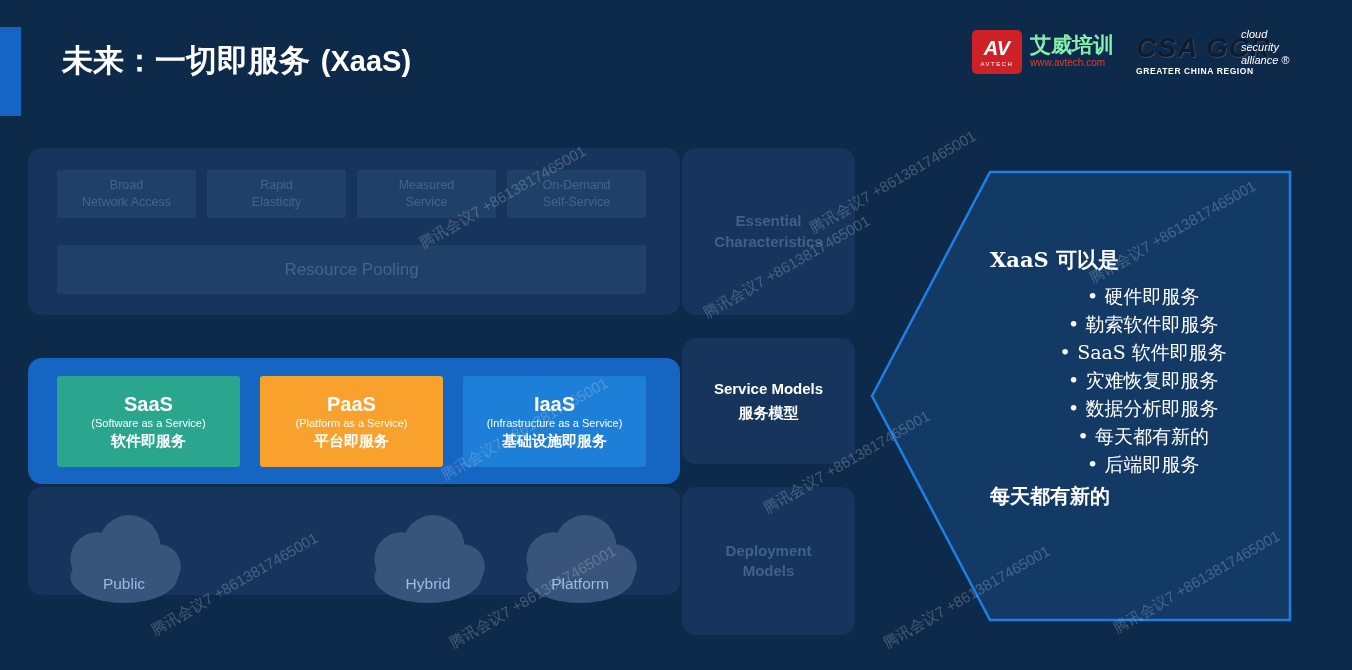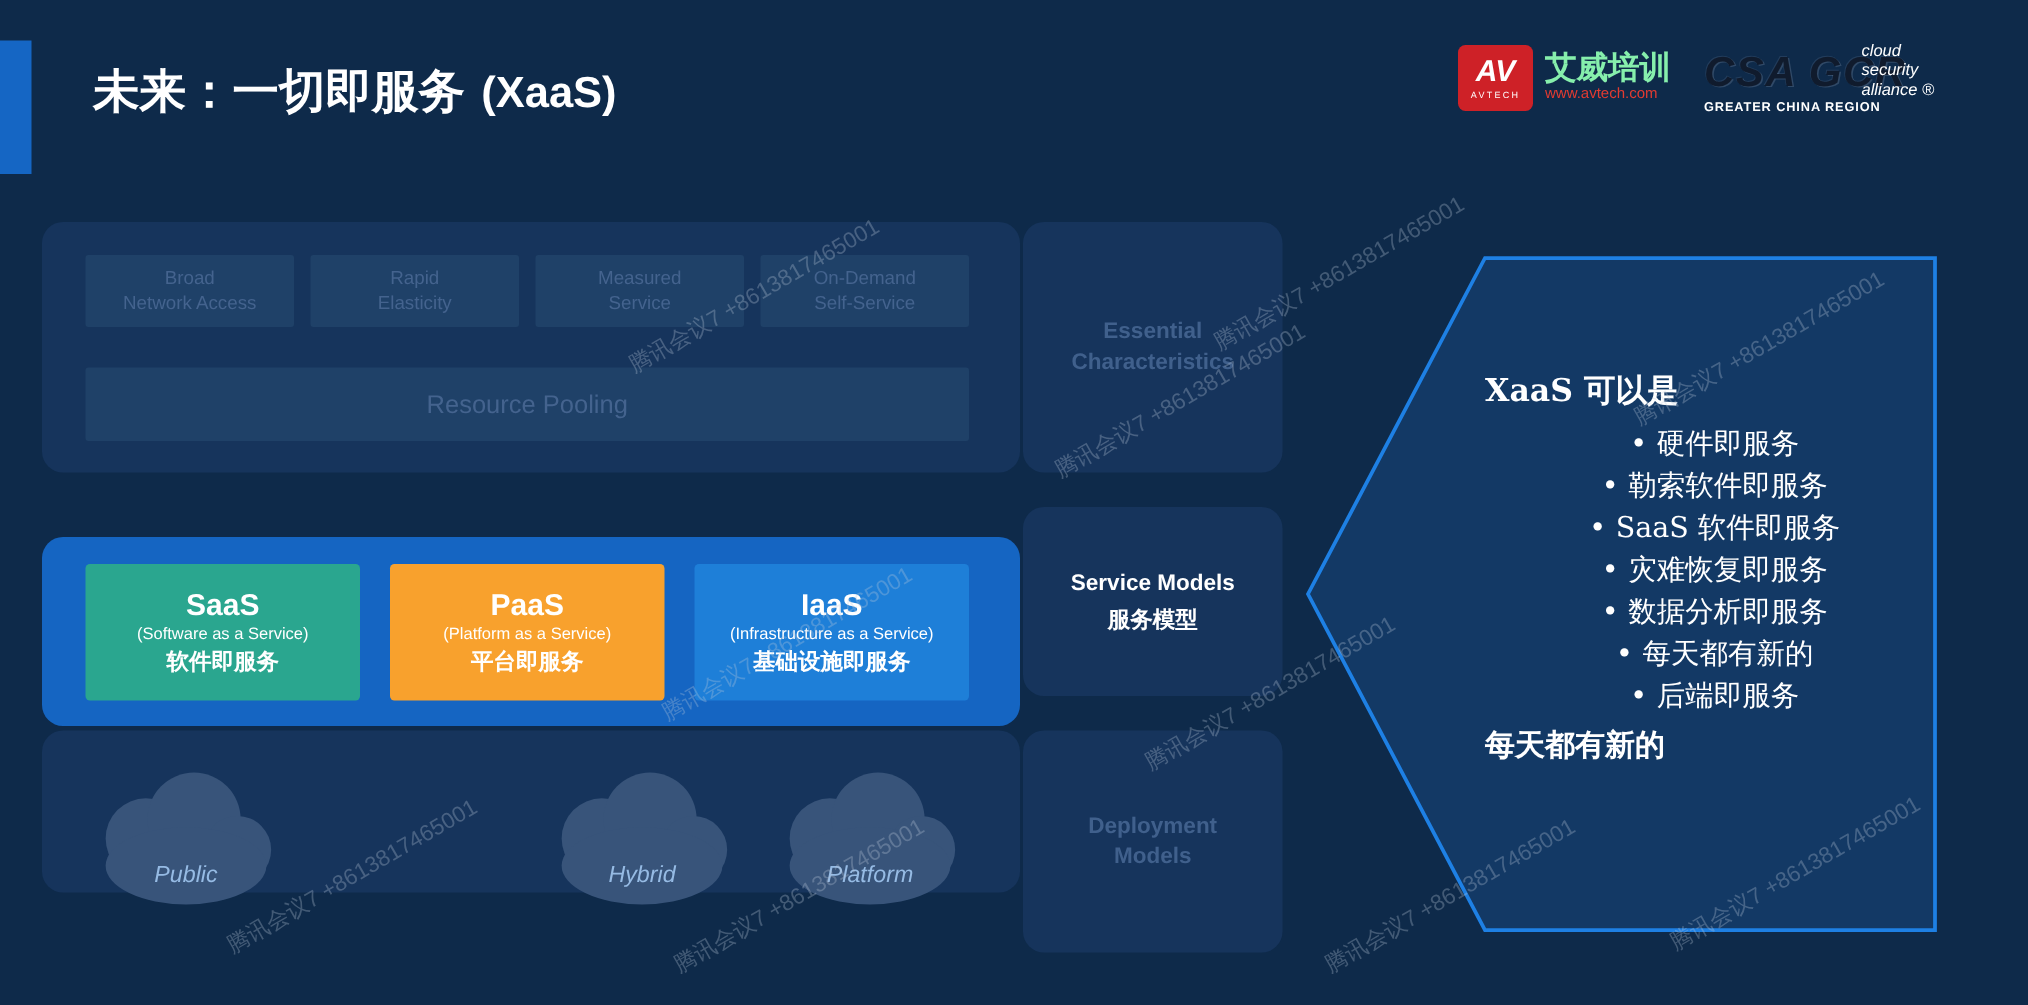--- a/index.html
+++ b/index.html
@@ -27,21 +27,21 @@
           text-shadow:1px 1px 0 rgba(185,200,220,0.20),-0.5px -0.5px 0 rgba(185,200,220,0.12);}
   .csa-tags{position:absolute;left:1241px;top:28px;color:#ffffff;font-style:italic;font-size:11px;line-height:13px;}
   .csa-region{position:absolute;left:1136px;top:66px;color:#ffffff;font-size:8.5px;font-weight:bold;letter-spacing:0.6px;}
 
   
   .panel{position:absolute;background:#16345c;border-radius:14px;}
   #panel-essential{left:28px;top:148px;width:652px;height:167px;}
   #label-essential{left:682px;top:148px;width:173px;height:167px;}
   #panel-service{left:28px;top:338px;width:652px;height:126px;background:#1565c2;margin-top:20px;}
   #label-service{left:682px;top:338px;width:173px;height:126px;}
-  #panel-deploy{left:28px;top:487px;width:652px;height:108px;font-style:italic;}
+  #panel-deploy{left:28px;top:487px;width:652px;height:108px;}
   #label-deploy{left:682px;top:487px;width:173px;height:148px;}
 
   .char-box{position:absolute;top:22px;width:139px;height:48px;background:#1f4168;border-radius:2px;
             color:#44638e;font-size:12.5px;display:flex;flex-direction:column;align-items:center;
             justify-content:center;text-align:center;line-height:1.35;}
   .char-box.p1{left:29px}.char-box.p2{left:179px}.char-box.p3{left:329px}.char-box.p4{left:479px}
   .resource-box{position:absolute;left:29px;top:97px;width:589px;height:49px;background:#1f4168;
             border-radius:2px;color:#44638e;font-size:17px;display:flex;align-items:center;justify-content:center;}
 
   .label-text{width:100%;height:100%;display:flex;flex-direction:column;align-items:center;

